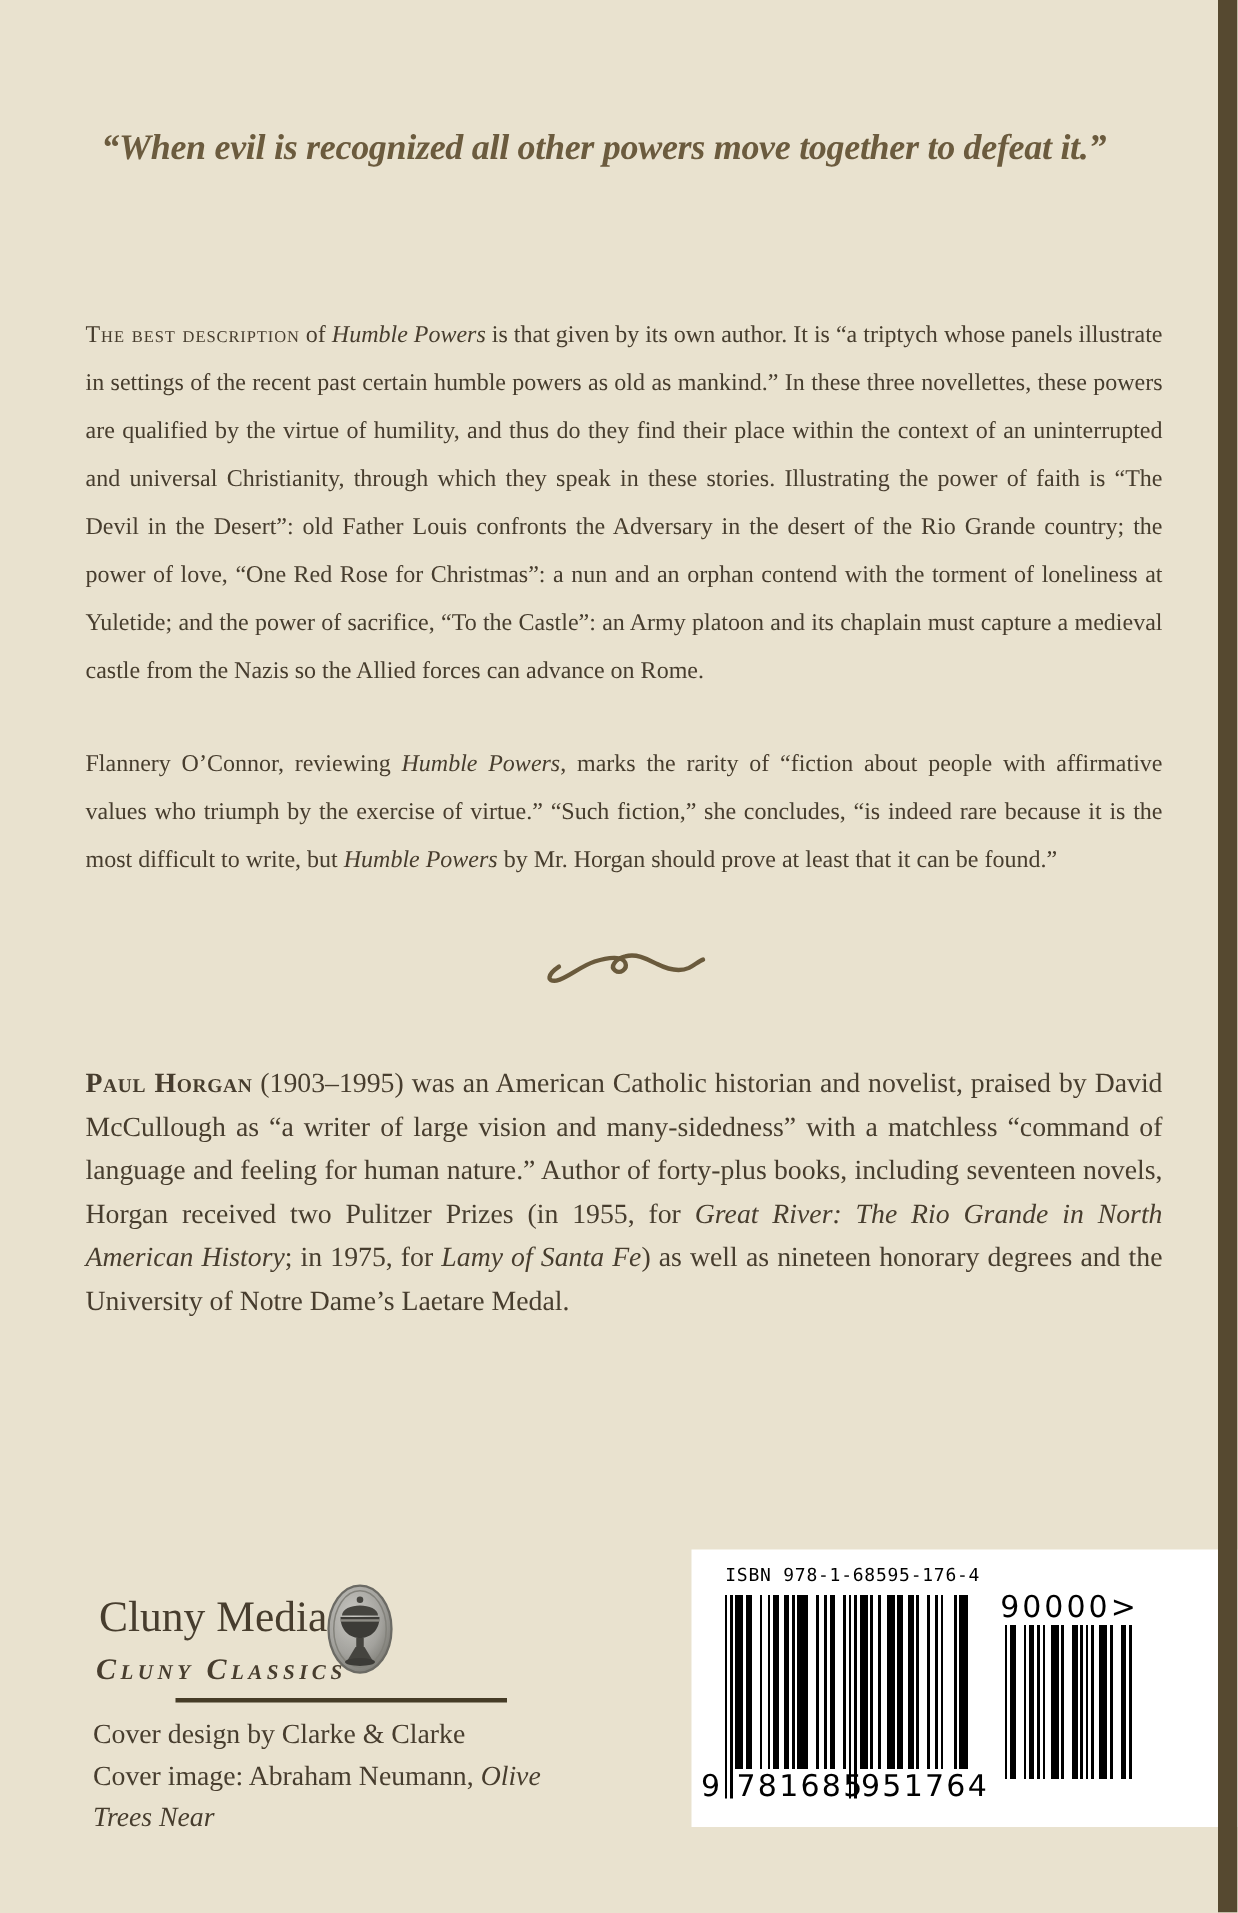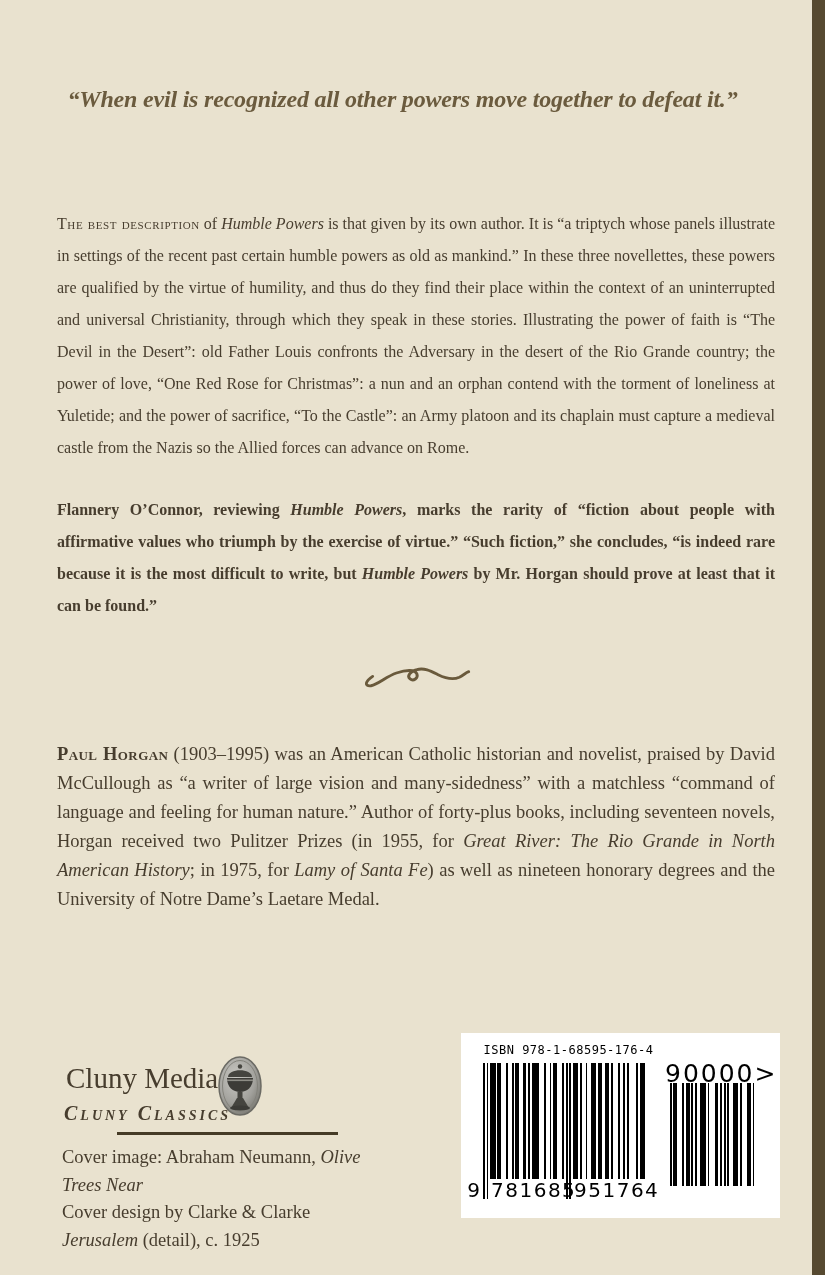--- a/index.html
+++ b/index.html
@@ -32,21 +32,21 @@
     white-space:nowrap;
   }
   .flow{
     position:absolute;top:208px;left:57px;width:718px;
   }
   .para{
     font-size:16px;line-height:32px;
     text-align:justify;
     margin:0;
   }
-  .para + .para{margin-top:30px;font-weight:bold;}
+  .para + .para{margin-top:30px;}
   .seg-i{font-style:italic;}
   .seg-sc{font-variant:small-caps;letter-spacing:0.6px;}
   .seg-scb{font-variant:small-caps;font-weight:700;letter-spacing:0.4px;margin-top:16px;}
   .flourish-wrap{
     margin:34px 0 0 0;
     text-align:center;
   }
   .flourish-wrap svg{display:inline-block;}
   .bio{
     margin-top:46px;
@@ -75,20 +75,21 @@
   }
   .credits{
     margin-top:9px;
     font-size:18.5px;line-height:27.5px;
     color:var(--ink);
   }
   .barcode-panel{
     position:absolute;left:461px;top:1033px;
     width:319px;height:185px;
     background:var(--barcode-bg);
+    padding-left:46px;
   }
   .isbn-label{
     position:absolute;left:20px;top:10px;width:175px;
     text-align:center;
     font-family:"DejaVu Sans Mono", monospace;
     font-size:12px;letter-spacing:0.5px;
     color:#000;
   }
   .ean-svg{position:absolute;left:22px;top:30px;}
   .bc-digit{
@@ -96,21 +97,21 @@
     font-family:"DejaVu Sans", sans-serif;
     font-size:20px;color:#000;top:145px;
   }
   .bc-d9{left:0px;width:19px;text-align:right;}
   .bc-g1{left:30px;width:70px;text-align:center;letter-spacing:1.5px;}
   .bc-g2{left:113px;width:74px;text-align:left;letter-spacing:1.5px;}
   .supp-label{
     position:absolute;left:204px;top:26px;width:96px;
     text-align:center;
     font-family:"DejaVu Sans", sans-serif;
-    font-size:25px;letter-spacing:2px;color:#000;
+    font-size:20px;letter-spacing:2px;color:#000;
   }
   .supp-svg{position:absolute;left:207px;top:50px;}
 </style>
 </head>
 <body>
 
 <div class="cover">
 
   <div class="quote">“When evil is recognized all other powers move together to defeat it.”</div>
 
@@ -147,23 +148,22 @@
           <rect x="9" y="23.5" width="26" height="1.6" fill="#8d8c85"></rect>
           <rect x="19.5" y="36" width="5" height="8" fill="#45443f"></rect>
           <path d="M13 52 L31 52 L25 42 L19 42 Z" fill="#45443f"></path>
           <ellipse cx="22" cy="52" rx="10" ry="2.6" fill="#3c3b37"></ellipse>
         </svg>
       </div>
     </div>
     <div class="pub-imprint"><span>Cluny Classics</span></div>
     <hr class="pub-rule">
     <div class="credits">
+      <div><span class="seg-n">Cover design by Clarke &amp; Clarke</span></div>
       <div><span class="seg-n">Cover image: Abraham Neumann, </span><span class="seg-i">Olive Trees Near</span></div>
-      <div><span class="seg-n">Cover design by Clarke &amp; Clarke</span></div>
-      <div><span class="seg-i">Jerusalem</span><span class="seg-n"> (detail), c. 1925</span></div>
     </div>
   </div>
 
   <div class="barcode-panel">
     <div class="isbn-label">ISBN 978-1-68595-176-4</div>
     <svg id="ean13-svg" class="ean-svg" width="171" height="136" shape-rendering="crispEdges">
         <rect x="0.00" y="0" width="1.80" height="136" fill="#000"></rect>
         <rect x="3.60" y="0" width="1.80" height="136" fill="#000"></rect>
         <rect x="7.20" y="0" width="1.80" height="116" fill="#000"></rect>
         <rect x="9.00" y="0" width="1.80" height="116" fill="#000"></rect>

